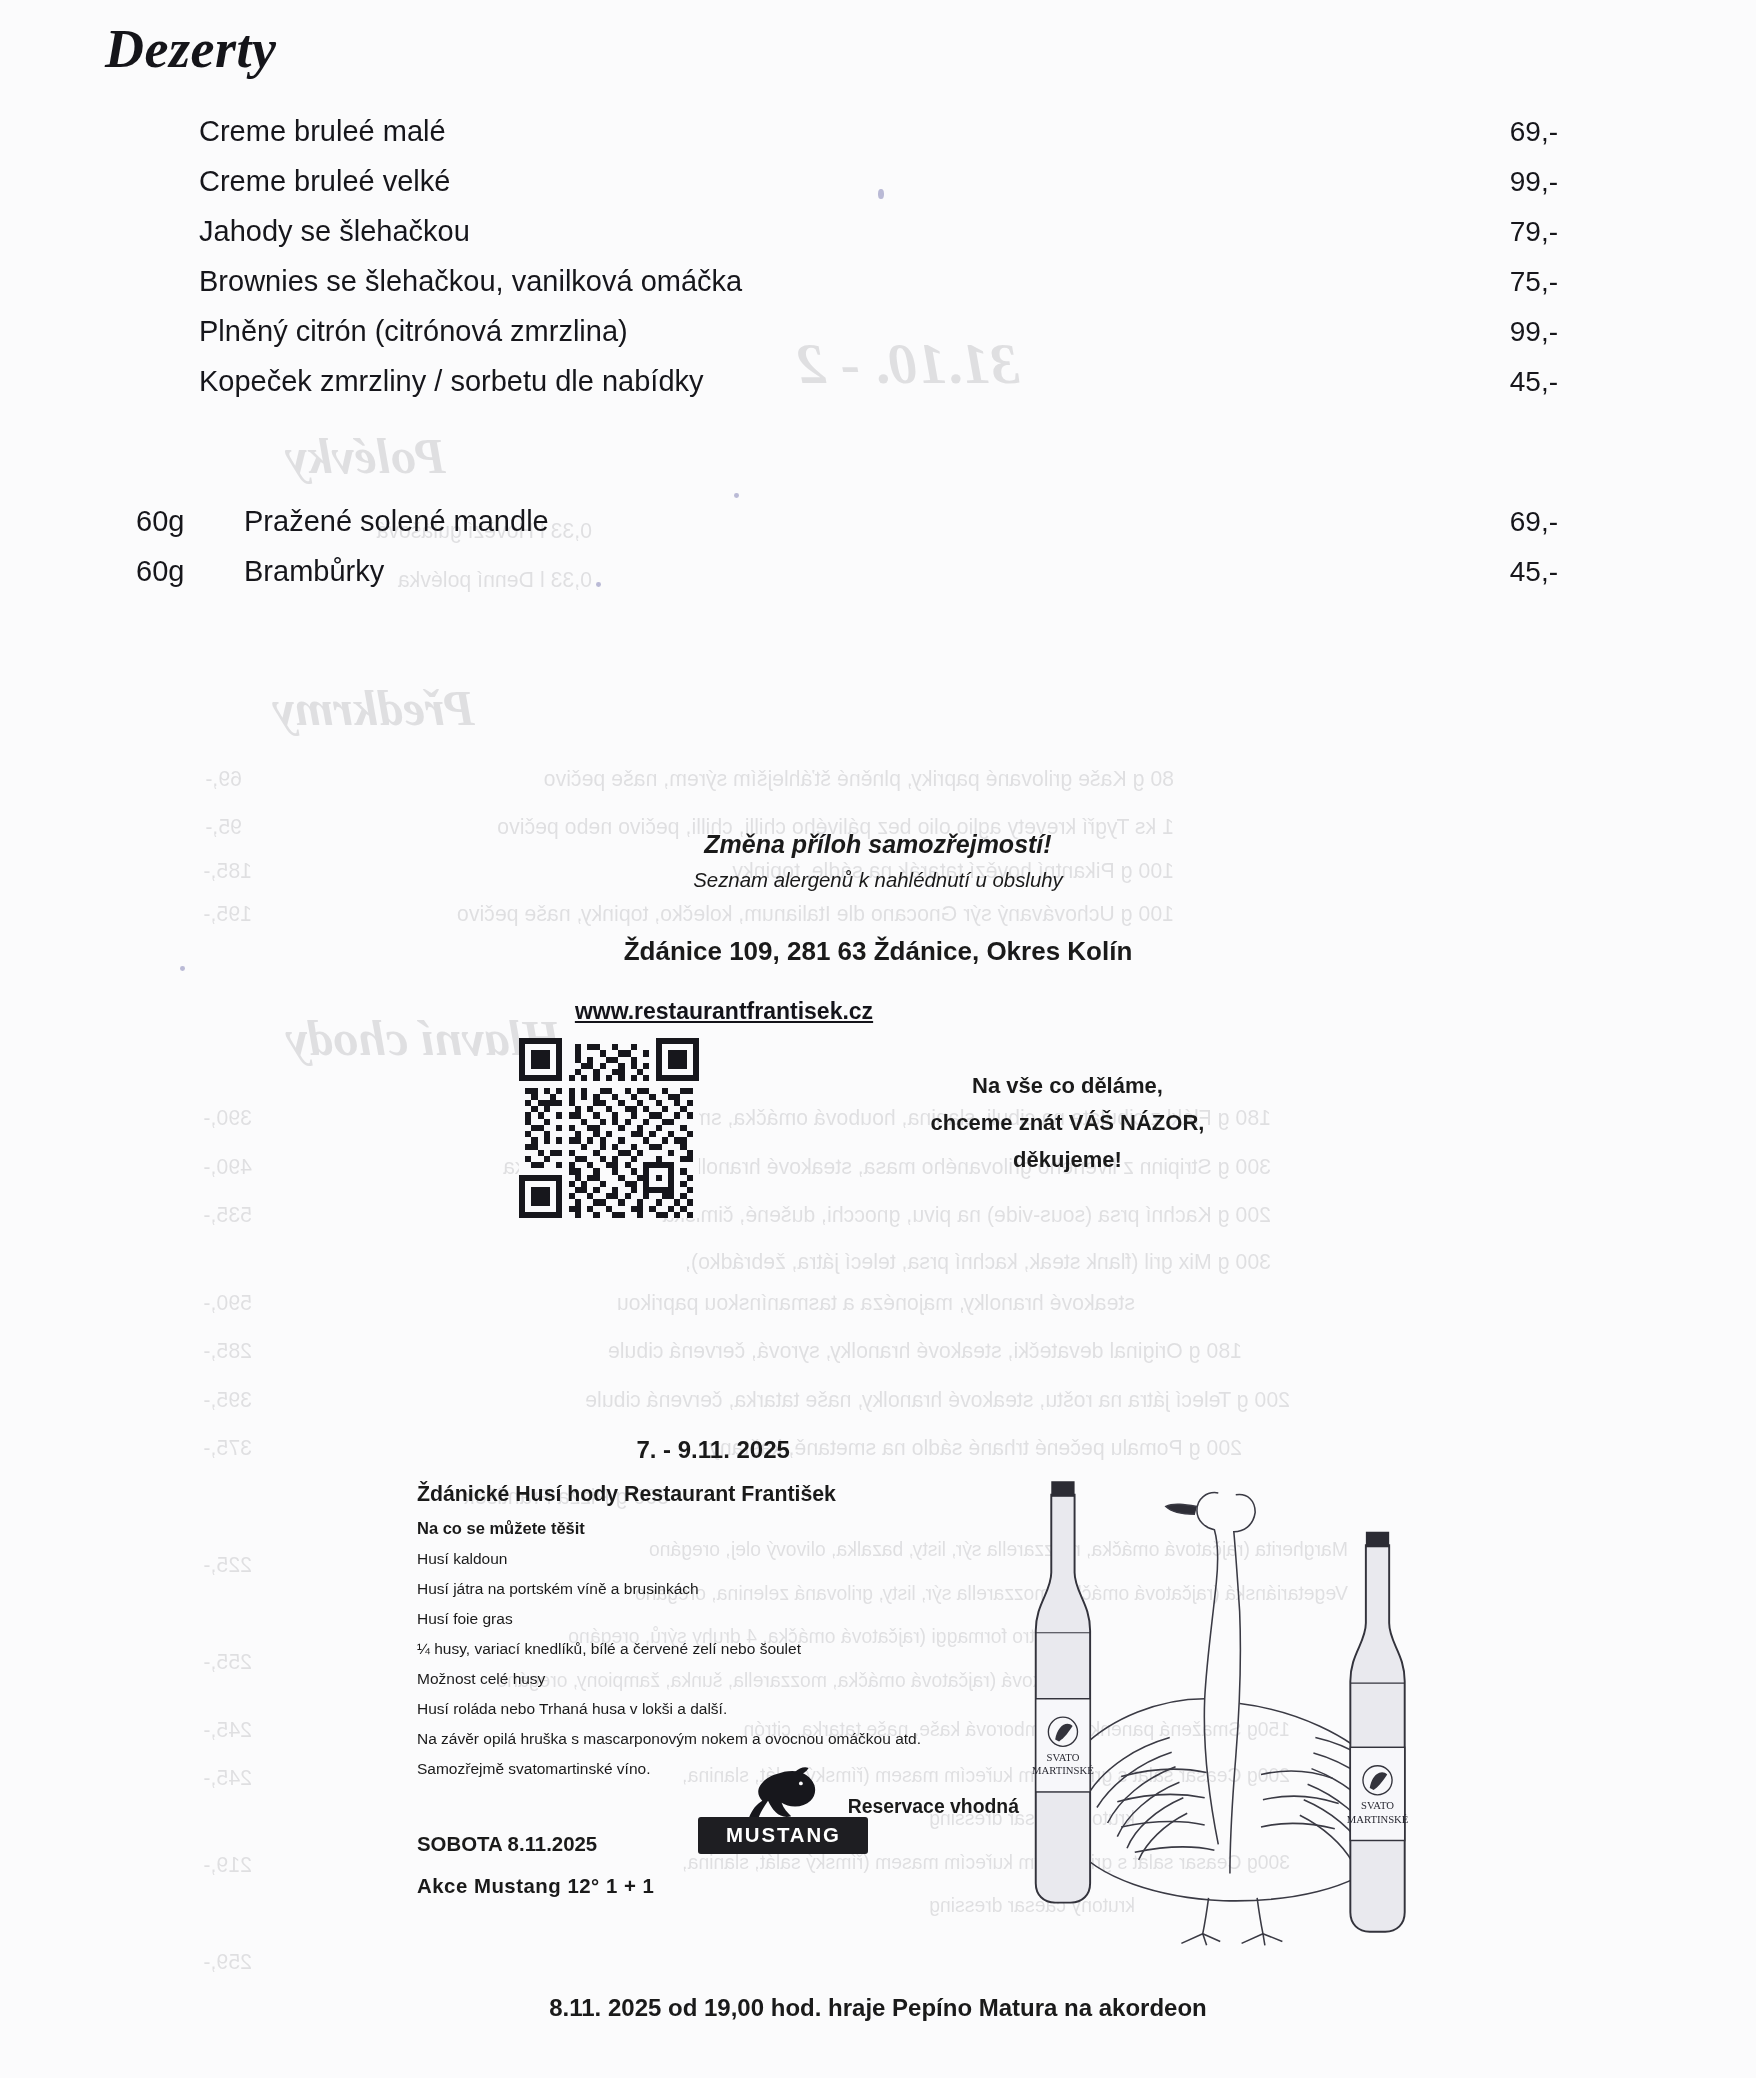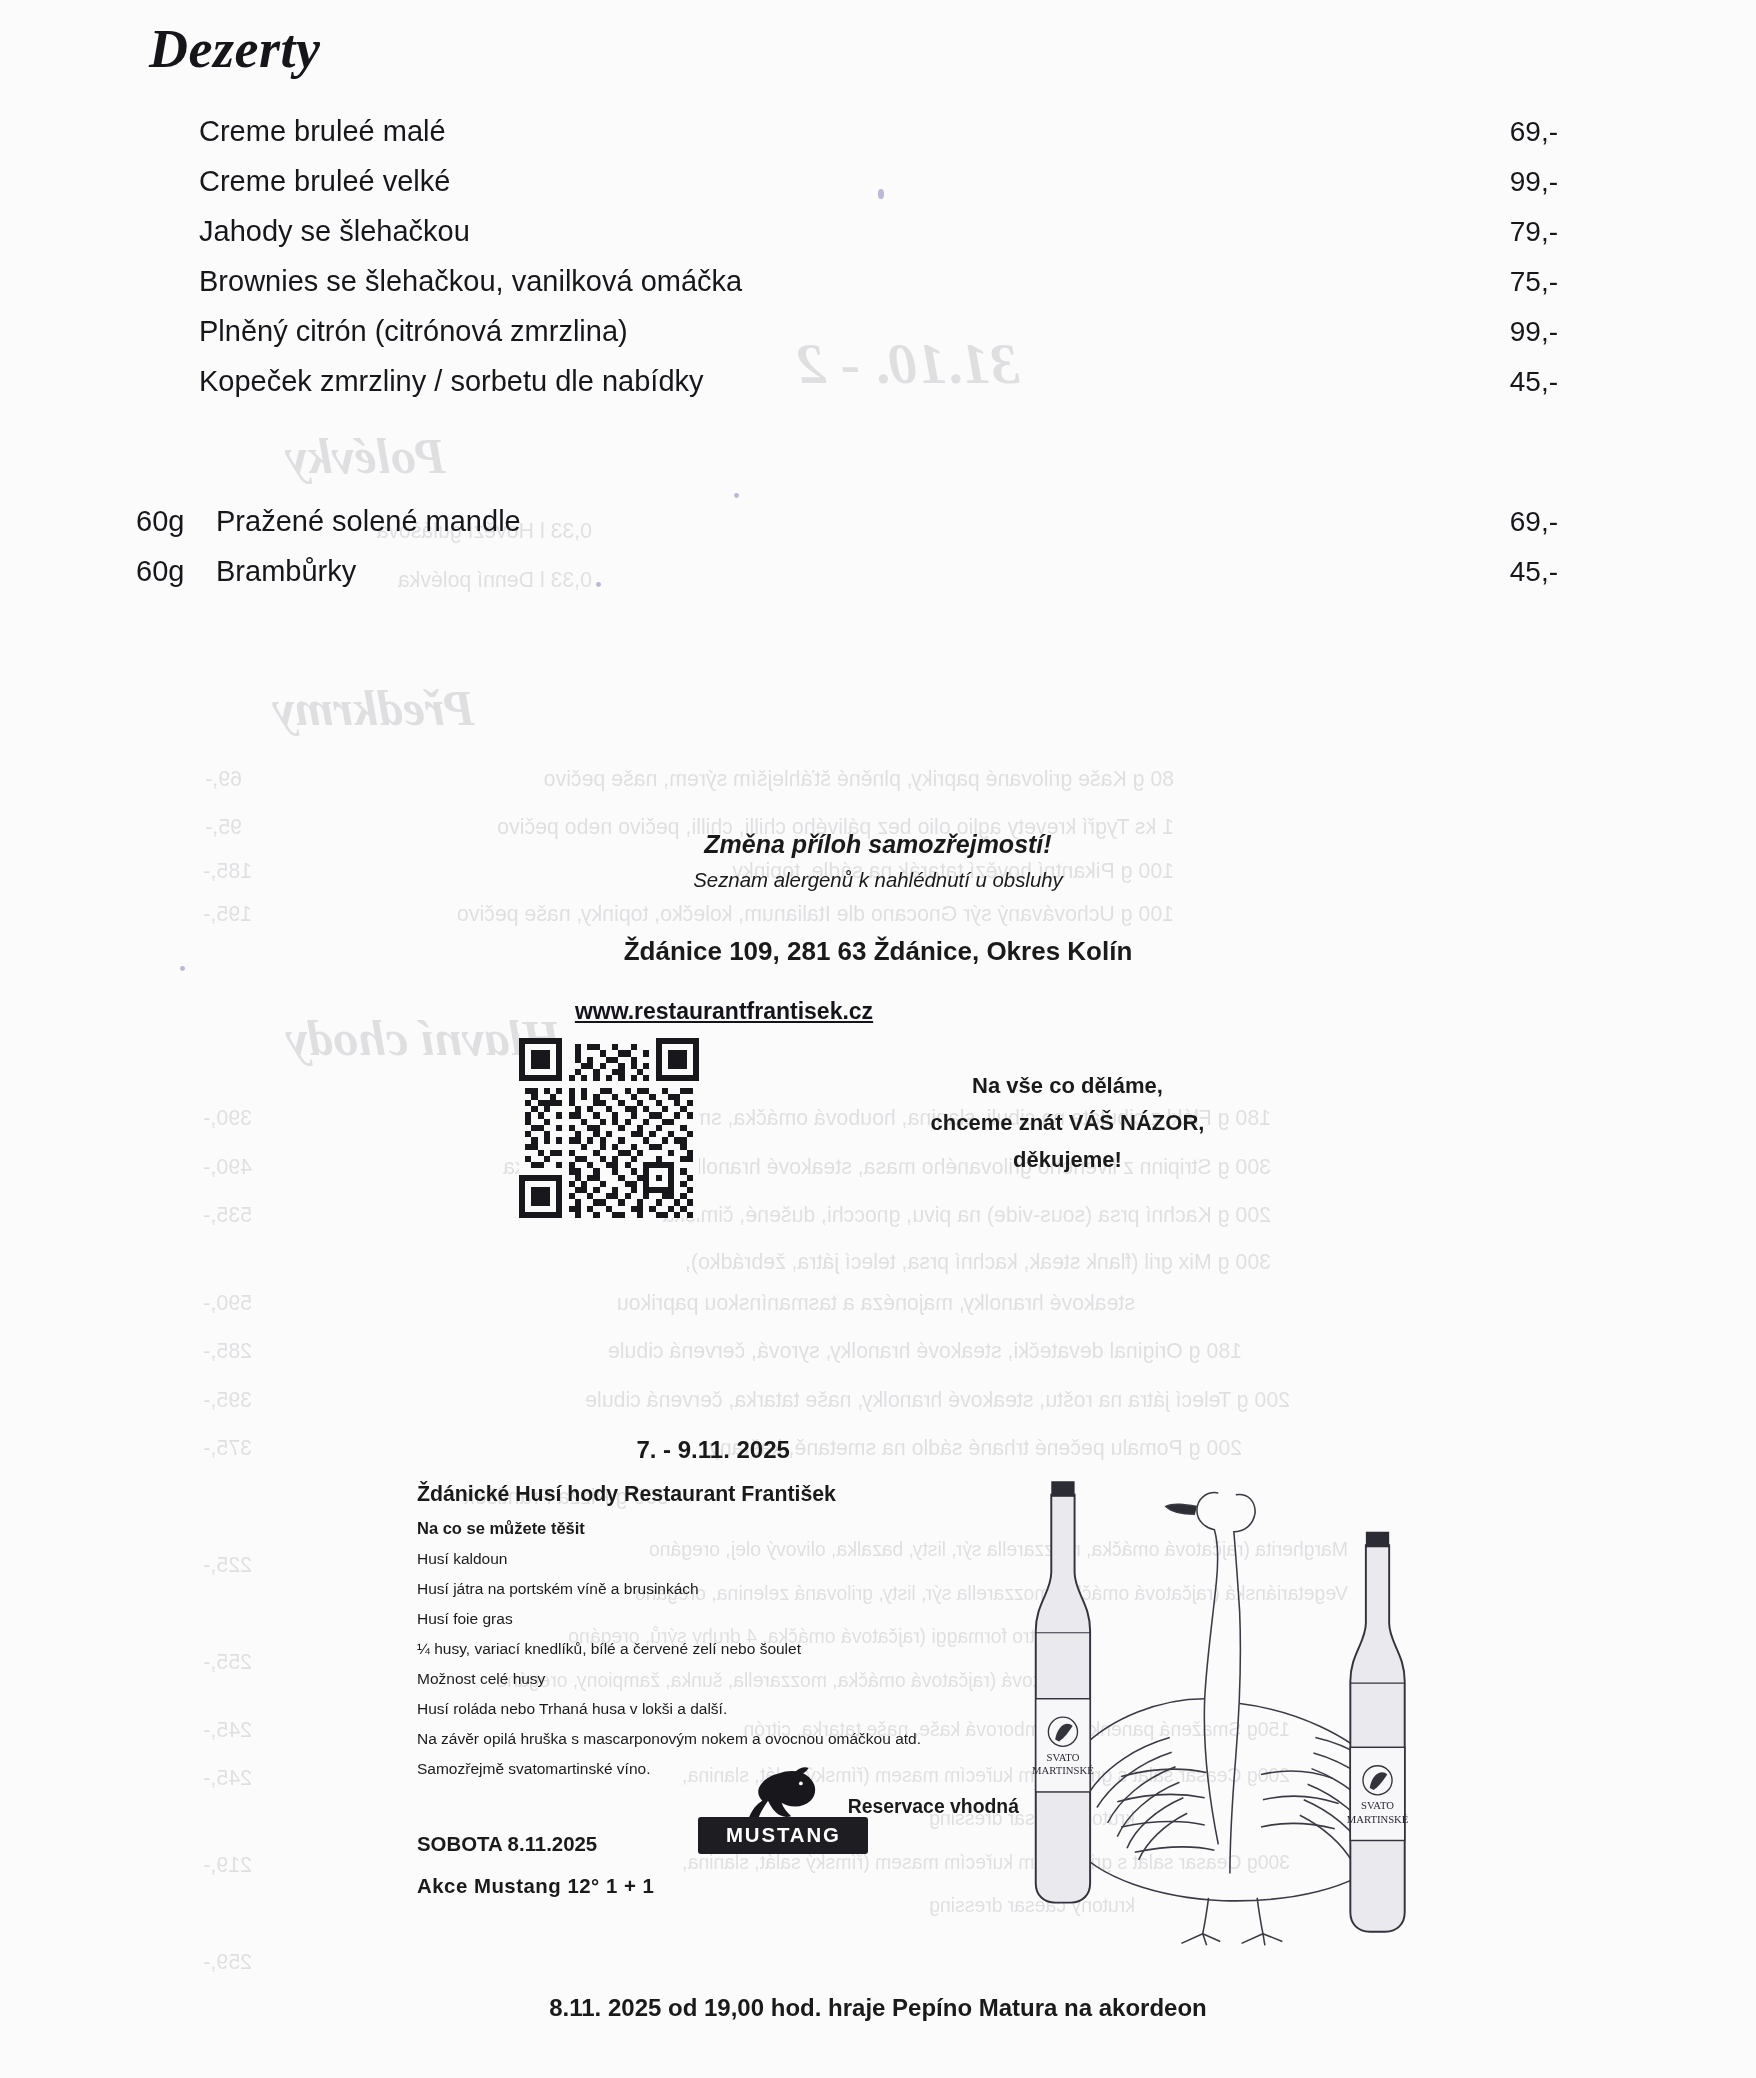--- a/index.html
+++ b/index.html
@@ -43,21 +43,20 @@
   .title-dezerty {
     position: absolute;
     left: 105px;
     top: 17.5px;
     font-family: "Liberation Serif", serif;
     font-style: italic;
     font-weight: bold;
     font-size: 54px;
     letter-spacing: 0.5px;
     color: #15151a;
-    margin-left: 44px;
   }
 
   .menu-list {
     position: absolute;
     left: 199px;
     top: 115px;
     width: 1359px;
   }
   .menu-row {
     display: flex;
@@ -82,20 +81,21 @@
     left: 136px;
     top: 505px;
     width: 1422px;
   }
   .snack-row {
     display: flex;
     align-items: baseline;
     height: 50px;
     font-size: 29px;
     color: #16161b;
+    gap: 28px;
   }
   .snack-row .weight {
     flex: 0 0 80px;
   }
   .snack-row .name {
     flex: 1 1 auto;
   }
   .snack-row .price {
     flex: 0 0 116px;
     text-align: right;

